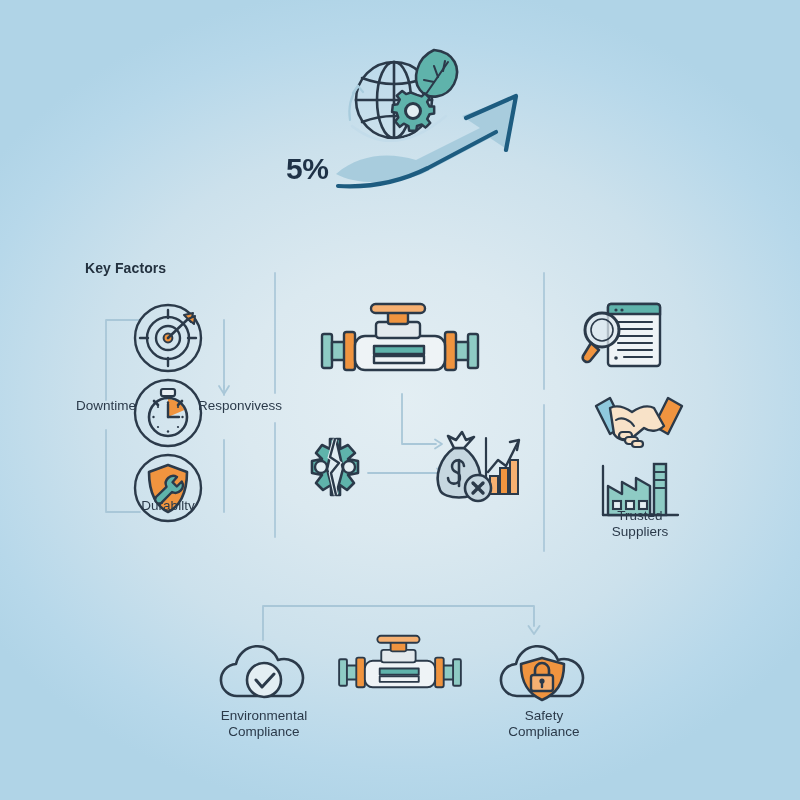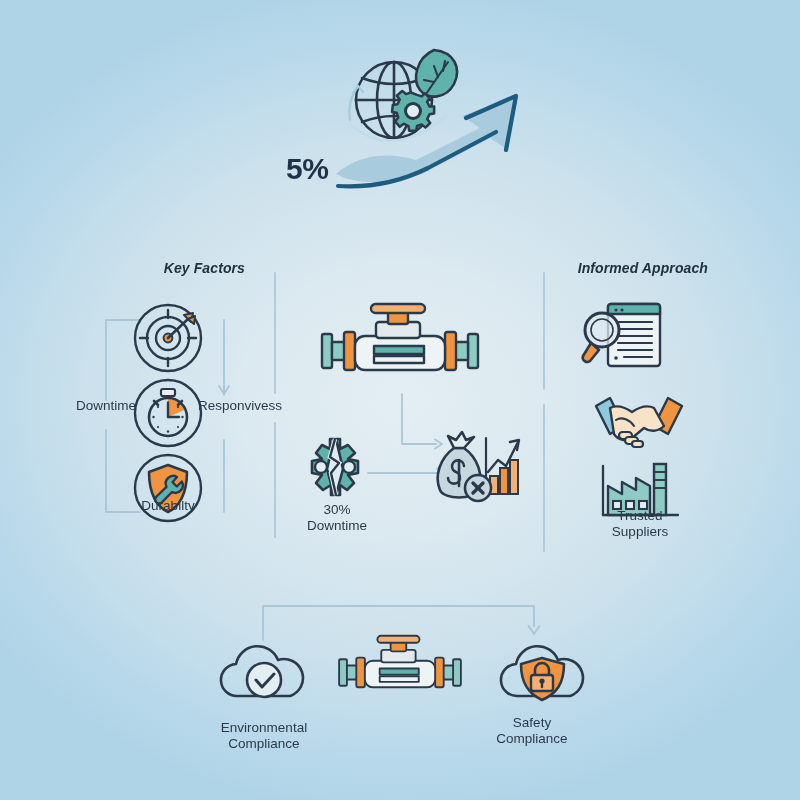--- a/index.html
+++ b/index.html
@@ -12,22 +12,22 @@
     position:relative;width:800px;height:800px;
     background:
       radial-gradient(ellipse 62% 52% at 50% 50%, #e3eef3 0%, #dbe9f0 32%, #cce1ec 62%, #b7d8ea 88%, #b0d4e7 100%);
   }
   .abs{position:absolute;}
   .lbl{
     color:#2b3a4a;font-size:13.5px;line-height:1.22;text-align:center;
     font-family:"Liberation Sans", sans-serif;
   }
   .hdr{
-    color:#23313f;font-size:14px;font-weight:bold;text-align:right;
-    letter-spacing:.1px;font-family:"Liberation Sans", sans-serif;font-style:italic;
+    color:#23313f;font-size:14px;font-weight:bold;text-align:left;
+    letter-spacing:.1px;font-family:"Liberation Sans", sans-serif;
   }
   .big-num{
     color:#1f3247;font-size:30px;font-weight:bold;
     font-family:"Liberation Sans", sans-serif;letter-spacing:-.5px;
   }
   .divider{background:#a9c7d8;width:1.6px;border-radius:1px;opacity:.85;}
   svg{display:block;overflow:visible;}
 </style>
 </head>
 <body>
@@ -68,21 +68,20 @@
     <svg width="200" height="110" viewBox="0 0 200 110">
       <path d="M6 92 C30 72 58 70 86 78 L150 46 L132 34 L186 14 L178 68 L160 56 L92 92 C58 104 24 102 6 92 Z" fill="#a8ccdd"></path>
       <path d="M8 104 C40 106 70 100 98 86 L166 50" fill="none" stroke="#1d5c80" stroke-width="4.2" stroke-linecap="round"></path>
       <path d="M136 36 L186 14 L176 68" fill="none" stroke="#1d5c80" stroke-width="4.2" stroke-linecap="round" stroke-linejoin="round"></path>
     </svg>
   </div>
 
   <div class="abs big-num" style="left:286px;top:152px;">5%</div>
 
   <div class="abs hdr" style="left:85px;top:260px;width:160px;">Key Factors</div>
-  <div class="abs hdr" style="left:548px;top:260px;width:160px;">Informed Approach</div>
 
   <div class="abs divider" style="left:274px;top:272px;height:122px;"></div>
   <div class="abs divider" style="left:274px;top:422px;height:116px;"></div>
   <div class="abs divider" style="left:543px;top:272px;height:118px;"></div>
   <div class="abs divider" style="left:543px;top:404px;height:148px;"></div>
 
   <div class="abs" style="left:100px;top:300px;width:130px;height:230px;">
     <svg width="130" height="230" viewBox="0 0 130 230">
       <g fill="none" stroke="#a9c7d8" stroke-width="1.8" stroke-linecap="round" stroke-linejoin="round">
         <path d="M6 100 L6 20 L40 20"></path>
@@ -215,24 +214,20 @@
         <line x1="29" y1="32" x2="29" y2="58"></line>
       </g>
       <circle cx="48" cy="60" r="13" fill="#c6d7e0" stroke="#2b3a4a" stroke-width="2.6"></circle>
       <g stroke="#2b3a4a" stroke-width="3.4" stroke-linecap="round">
         <line x1="43" y1="55" x2="53" y2="65"></line>
         <line x1="53" y1="55" x2="43" y2="65"></line>
       </g>
     </svg>
   </div>
 
-  <div class="abs lbl" style="left:287px;top:502px;width:100px;">
-    <div>30%</div>
-    <div>Downtime</div>
-  </div>
 
   <div class="abs" style="left:580px;top:300px;width:98px;height:70px;">
     <svg width="98" height="70" viewBox="0 0 98 70">
       <rect x="28" y="4" width="52" height="62" rx="3" fill="#eef3f6" stroke="#2b3a4a" stroke-width="2.4"></rect>
       <path d="M28 7 a3 3 0 0 1 3 -3 h46 a3 3 0 0 1 3 3 v7 h-52 Z" fill="#5fb3ab" stroke="#2b3a4a" stroke-width="2.4"></path>
       <circle cx="36" cy="10" r="1.6" fill="#2b3a4a"></circle>
         <circle cx="42" cy="10" r="1.6" fill="#2b3a4a"></circle>
       <g stroke="#2b3a4a" stroke-width="2.1" stroke-linecap="round">
         <line x1="38" y1="22" x2="72" y2="22"></line>
         <line x1="38" y1="29" x2="72" y2="29"></line>
@@ -326,22 +321,22 @@
     <svg width="96" height="62" viewBox="0 0 96 62">
       <path d="M22 56 a16 16 0 0 1 -2 -32 a22 22 0 0 1 42 -4 a15 15 0 0 1 12 36 Z" fill="none" stroke="#2b3a4a" stroke-width="2.6" stroke-linejoin="round"></path>
       <path d="M46 18 L68 24 C68 44 60 54 46 60 C33 54 25 44 25 24 Z" fill="#f0943f" stroke="#2b3a4a" stroke-width="2.6" stroke-linejoin="round"></path>
       <path d="M39 35 v-5 a7 7 0 0 1 14 0 v5" fill="none" stroke="#2b3a4a" stroke-width="2.6" stroke-linecap="round"></path>
       <rect x="35" y="35" width="22" height="16" rx="2.5" fill="#f6b071" stroke="#2b3a4a" stroke-width="2.4"></rect>
       <circle cx="46" cy="41" r="2.6" fill="#2b3a4a"></circle>
       <line x1="46" y1="42.5" x2="46" y2="47" stroke="#2b3a4a" stroke-width="2.4" stroke-linecap="round"></line>
     </svg>
   </div>
 
-  <div class="abs lbl" style="left:198px;top:708px;width:132px;margin-top:12px;">
+  <div class="abs lbl" style="left:198px;top:708px;width:132px;">
     <div>Environmental</div>
     <div>Compliance</div>
   </div>
-  <div class="abs lbl" style="left:466px;top:708px;width:132px;margin-top:7px;">
+  <div class="abs lbl" style="left:478px;top:708px;width:132px;">
     <div>Safety</div>
     <div>Compliance</div>
   </div>
 
 </div>
 
 </body></html>

